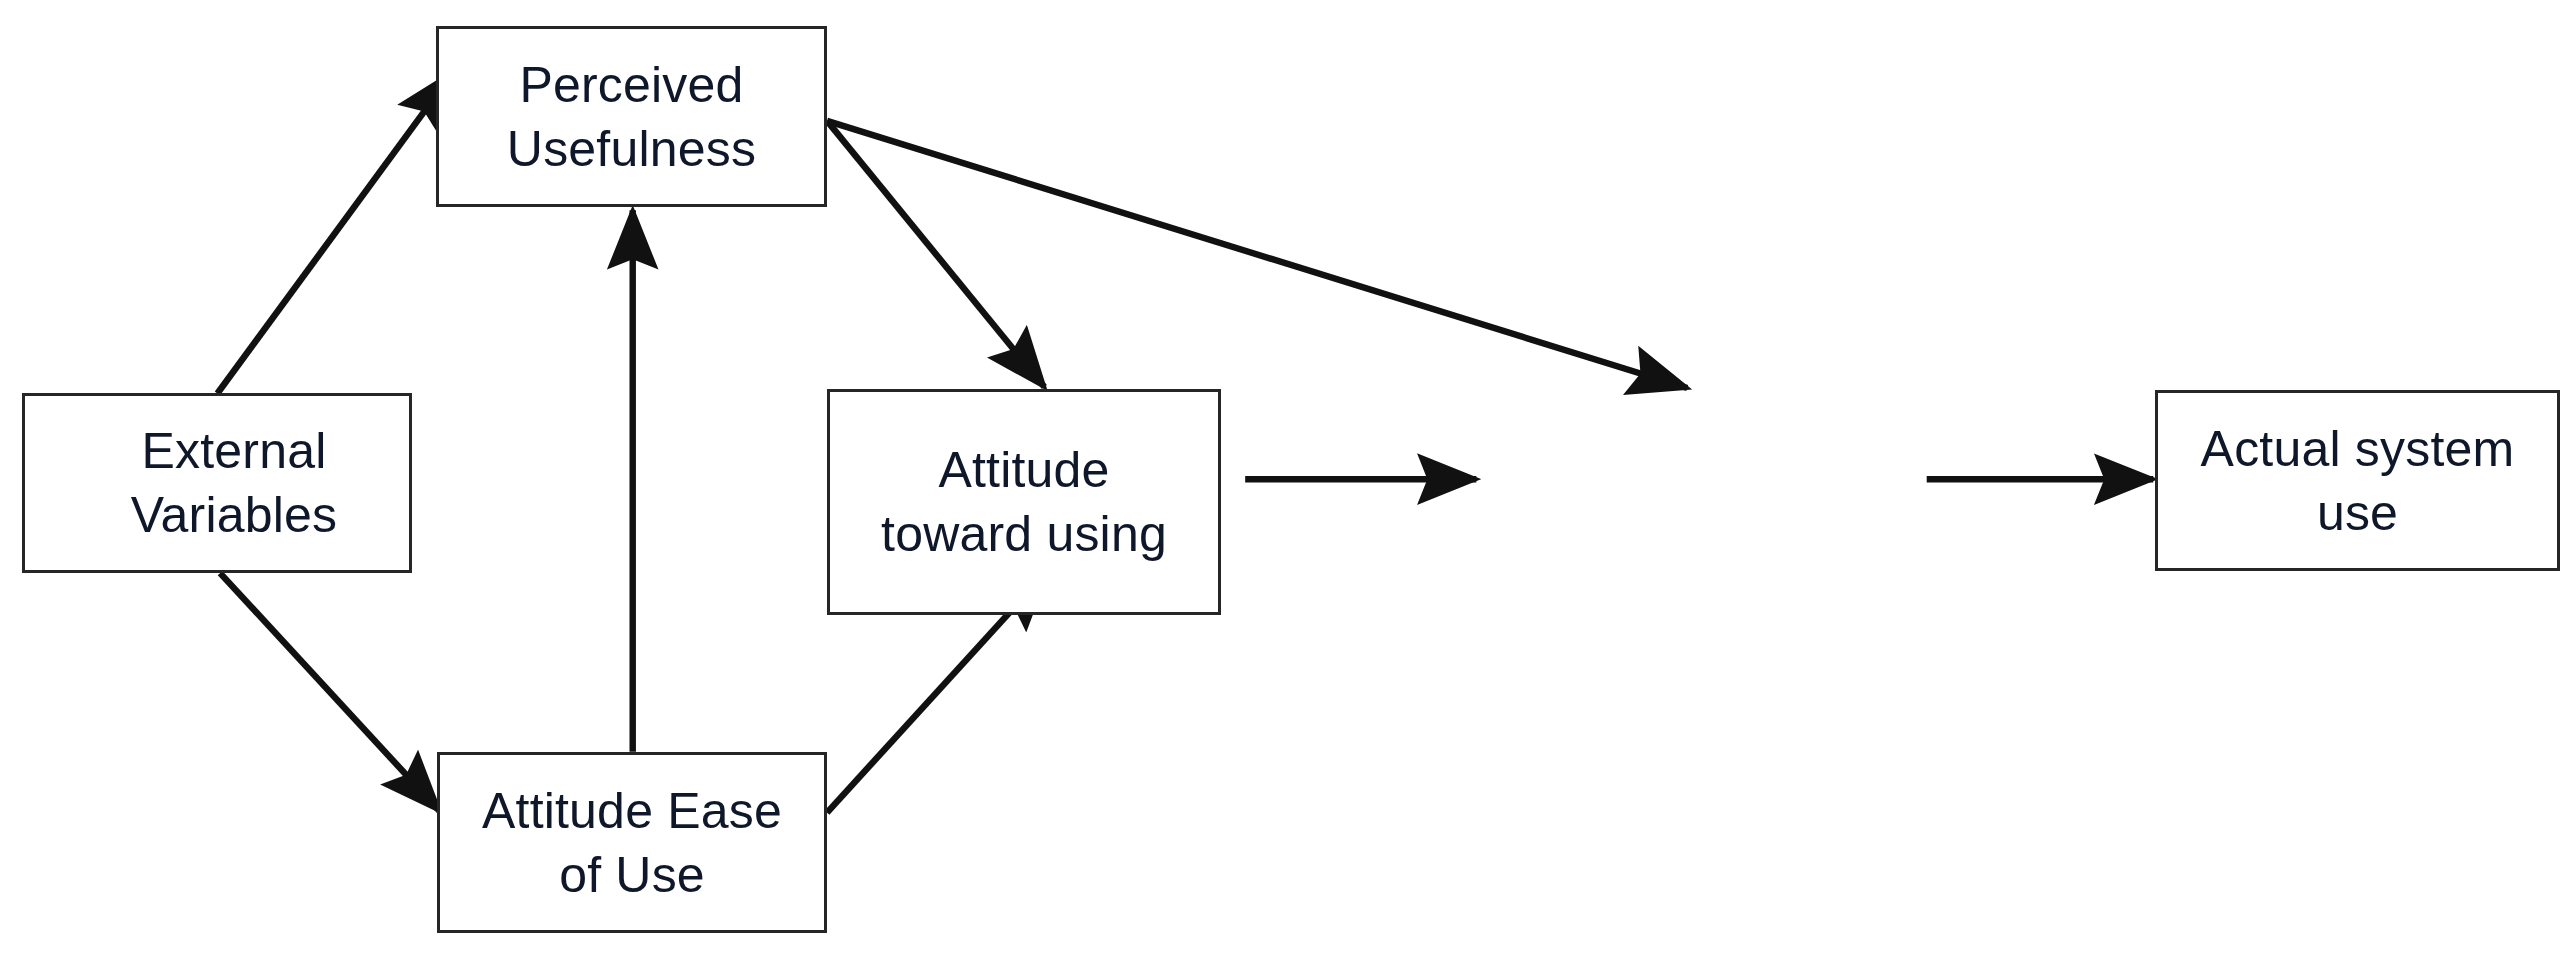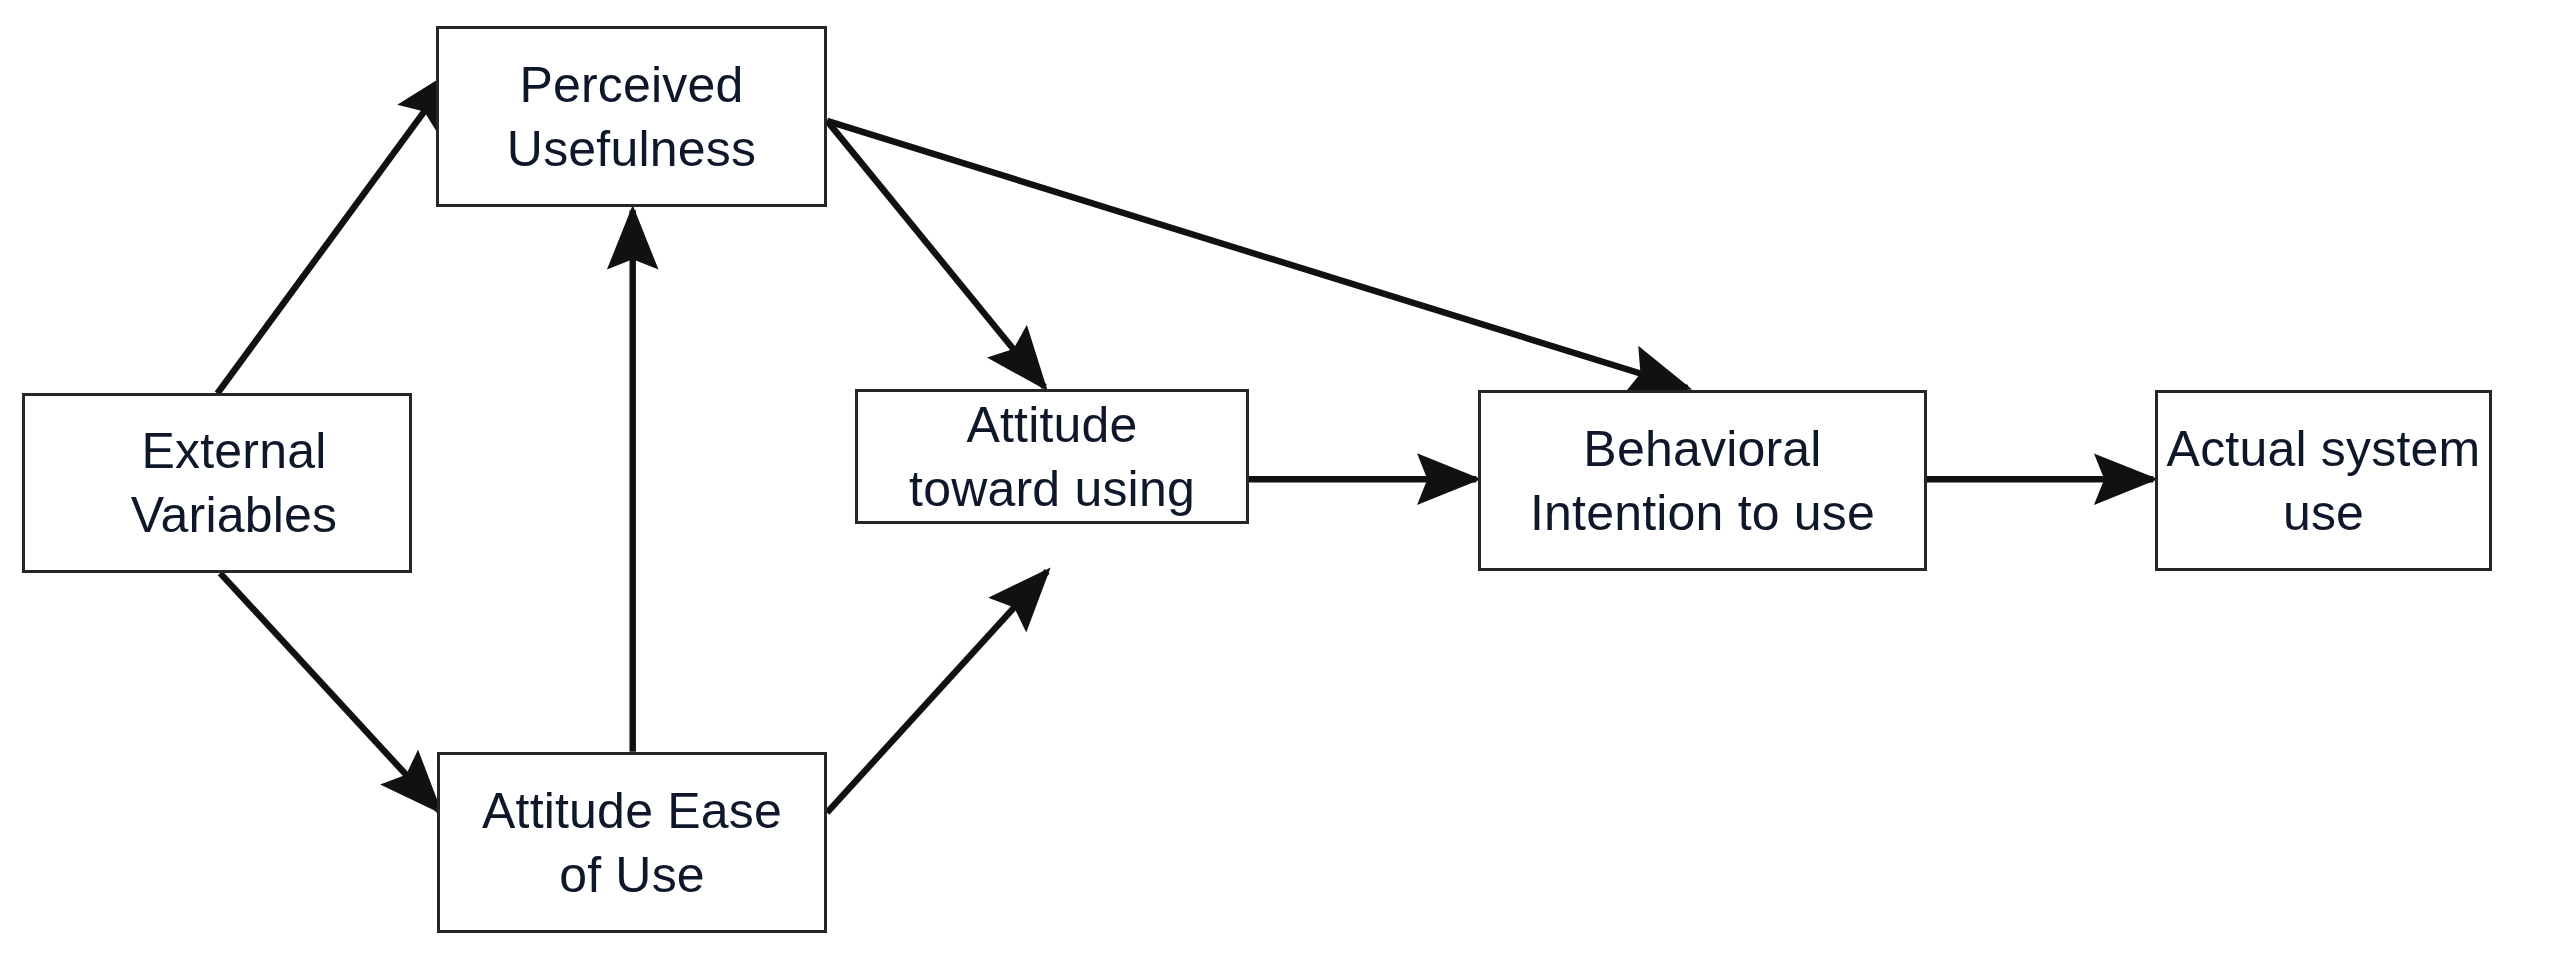--- a/index.html
+++ b/index.html
@@ -41,23 +41,23 @@
   }
   .node-label {
     display: block;
     width: 100%;
     padding: 0 5.5px;
     white-space: pre-line;
   }
   
   #node-perceived-usefulness      { left: 436px;  top: 26px;   width: 391px; height: 181px; }
   #node-external-variables        { left: 22px;   top: 393px;  width: 390px; height: 180px; padding-left: 34px; }
-  #node-attitude-toward-using     { left: 855px;  top: 389px;  width: 394px; height: 135px; }
+  #node-attitude-toward-using     { left: 827px;  top: 389px;  width: 394px; height: 226px; }
   #node-behavioral-intention      { left: 1478px; top: 390px;  width: 449px; height: 181px; }
-  #node-actual-system-use         { left: 2155px; top: 390px;  width: 337px; height: 181px; }
+  #node-actual-system-use         { left: 2155px; top: 390px;  width: 405px; height: 181px; }
   #node-perceived-ease-of-use     { left: 437px;  top: 752px;  width: 390px; height: 181px; }
 </style>
 </head>
 <body>
 
 <div id="canvas">
 
   <svg id="edges" viewBox="0 0 2797 1044" width="2576" height="962" xmlns="http://www.w3.org/2000/svg">
     <defs>
       <marker id="arrowhead" markerWidth="10" markerHeight="8" refX="9.2" refY="4" orient="auto" markerUnits="strokeWidth">
@@ -95,24 +95,20 @@
   <div class="node" id="node-perceived-ease-of-use">
     <span class="node-label">Attitude Ease
 of Use</span>
   </div>
 
   <div class="node" id="node-attitude-toward-using">
     <span class="node-label">Attitude
 toward using</span>
   </div>
 
-  <div class="node" id="node-behavioral-intention">
-    <span class="node-label">Behavioral
-Intention to use</span>
-  </div>
 
   <div class="node" id="node-actual-system-use">
     <span class="node-label">Actual system
 use</span>
   </div>
 
 </div>
 
 
 </body></html>

